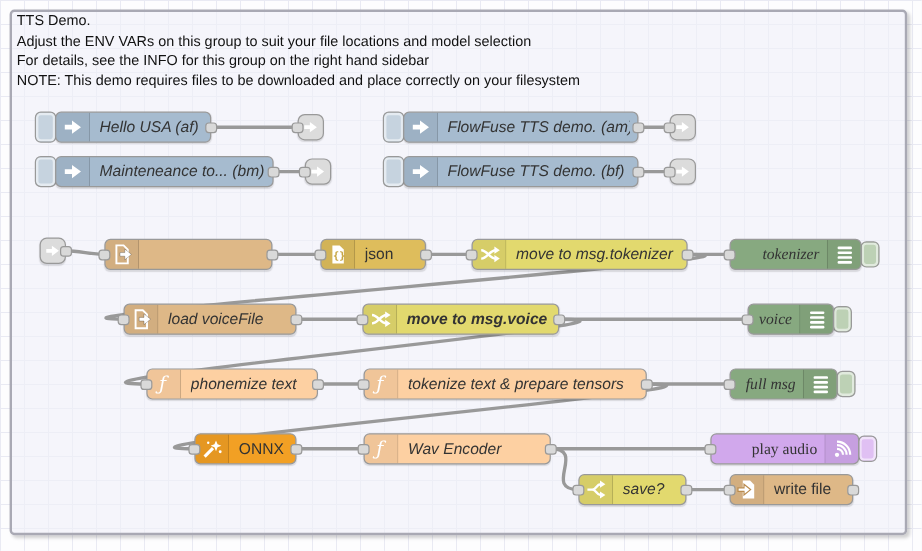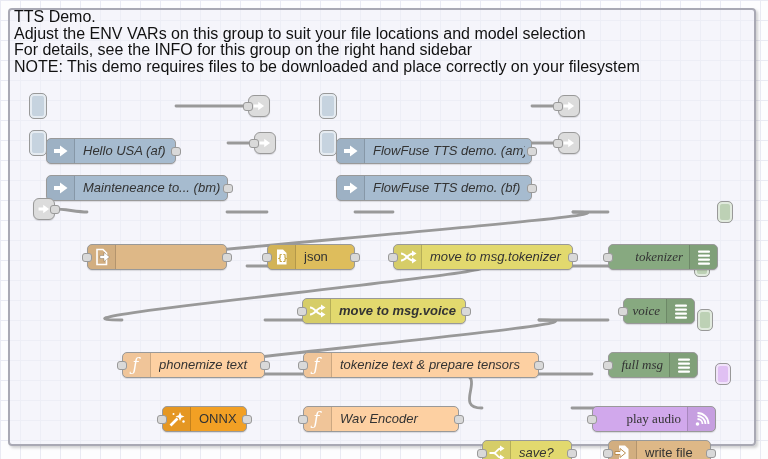--- a/index.html
+++ b/index.html
@@ -18,25 +18,25 @@
     position:absolute;left:8px;top:8px;width:744px;height:434px;
     border:2px solid #a9a9b4;border-radius:4px;
     background:rgba(240,240,249,0.60);
     box-shadow:2px 2px 3px rgba(0,0,0,0.18);
     z-index:0;
   }
   #wires{position:absolute;left:0;top:0;z-index:1;}
   #wires path{stroke:var(--wire-color,#999);stroke-width:2.8;fill:none;stroke-linecap:round;}
   .comment{
     position:absolute;left:14px;top:9px;z-index:2;
-    font-size:16px;line-height:16.5px;color:#111;white-space:nowrap;
+    font-size:12px;line-height:16.5px;color:#111;white-space:nowrap;
   }
   .node{
     position:absolute;height:26px;border:1px solid #999;border-radius:5px;
-    box-shadow:0 1px 1px rgba(0,0,0,0.12);z-index:2;box-sizing:border-box;margin-top:45px;
+    box-shadow:0 1px 1px rgba(0,0,0,0.12);z-index:2;box-sizing:border-box;
   }
   .lbl{
     position:absolute;left:36px;right:6px;top:0;height:24px;line-height:24px;
     font-size:13px;color:#333;white-space:nowrap;overflow:hidden;
   }
   .lbl-r{left:8px;right:34px;text-align:right;font-family:Liberation Serif, serif;}
   .it{font-style:italic;}
   .icon{
     position:absolute;top:0;width:27px;height:100%;
     background:rgba(0,0,0,0.05);
@@ -234,20 +234,31 @@
         <rect x="3" y="2.5" width="12" height="2.2" rx="1"></rect>
           <rect x="3" y="6.5" width="12" height="2.2" rx="1"></rect>
         <rect x="3" y="10.5" width="12" height="2.2" rx="1"></rect>
           <rect x="3" y="14.5" width="12" height="2.2" rx="1"></rect>
       </svg>
     </span>
     <span class="lbl lbl-r it">tokenizer</span>
     <span class="port port-in"></span>
   </div>
 
+  <div class="node c-file" style="left:103px;top:253px;width:144px;">
+    <span class="icon icon-l">
+      <svg width="18" height="18" viewBox="0 0 18 18">
+        <path d="M4 1.5 h6 l3.5 3.5 v11.5 h-9.5 z" fill="none" stroke="#fff" stroke-width="1.6"></path>
+        <polygon points="7,7.5 11,7.5 11,4.5 16.5,9 11,13.5 11,10.5 7,10.5" fill="#fff" stroke="rgba(0,0,0,0.25)" stroke-width="0.8"></polygon>
+      </svg>
+    </span>
+    <span class="lbl it">load voiceFile</span>
+    <span class="port port-in"></span>
+    <span class="port port-out"></span>
+  </div>
 
   <div class="node c-change" style="left:302px;top:253px;width:164px;font-weight:bold;">
     <span class="icon icon-l">
       <svg width="18" height="18" viewBox="0 0 18 18">
         <path d="M2 5.5 C7 5.5 9 12.5 14 12.5" stroke="#fff" stroke-width="2" fill="none"></path>
         <path d="M2 12.5 C7 12.5 9 5.5 14 5.5" stroke="#fff" stroke-width="2" fill="none"></path>
         <polygon points="13,2.5 17.5,5.5 13,8.5" fill="#fff"></polygon>
         <polygon points="13,9.5 17.5,12.5 13,15.5" fill="#fff"></polygon>
       </svg>
     </span>

